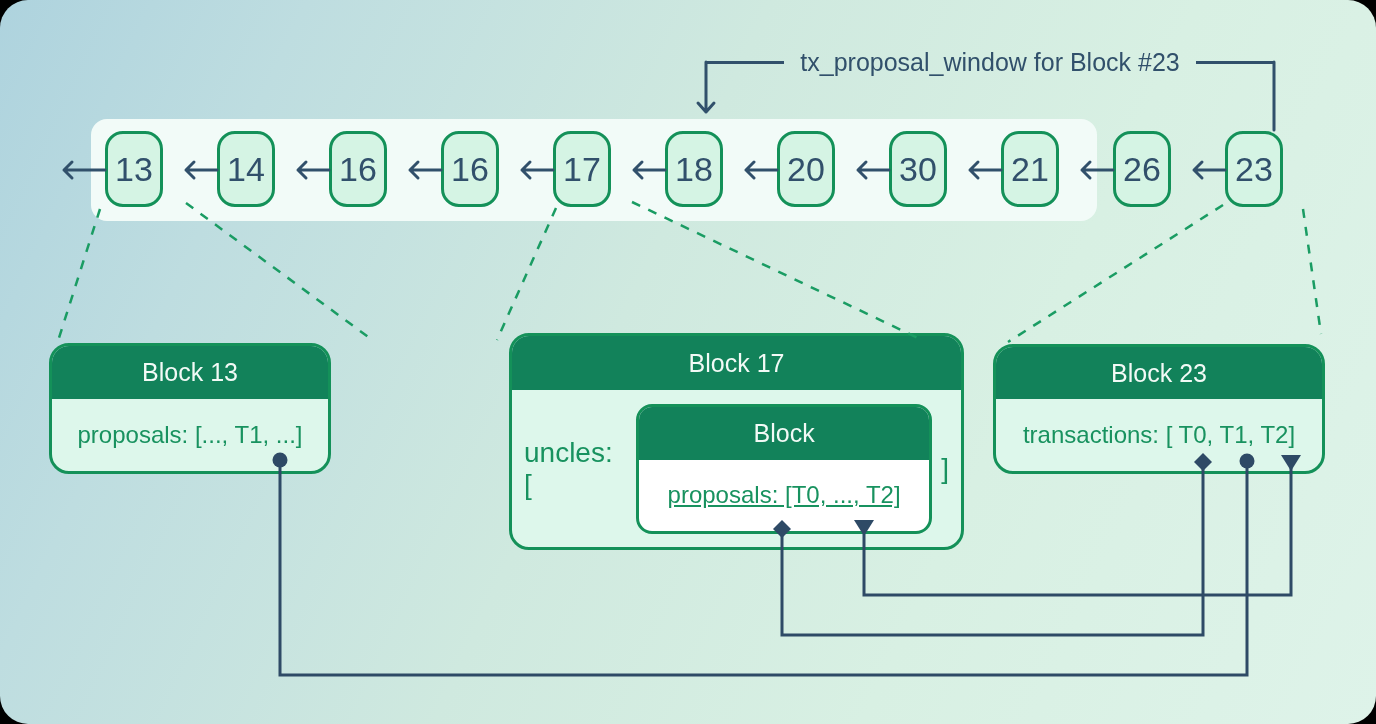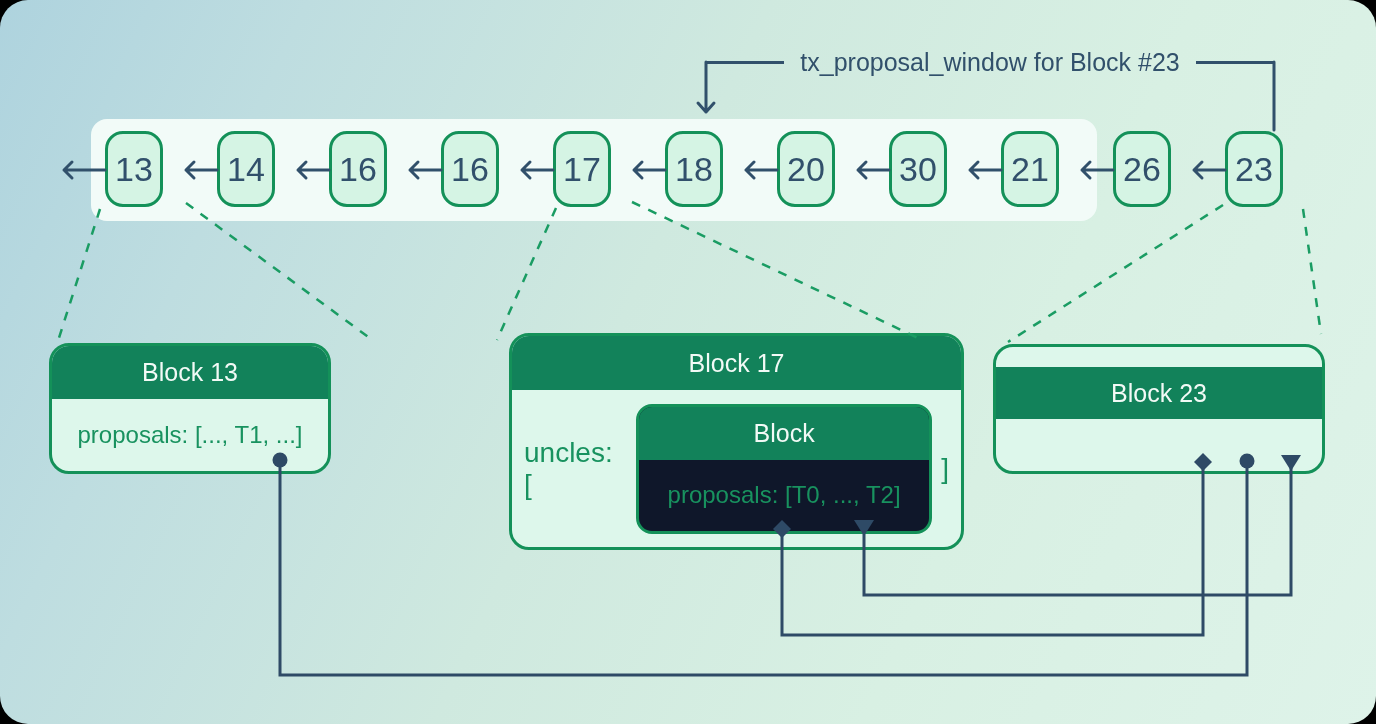--- a/index.html
+++ b/index.html
@@ -48,31 +48,31 @@
   }
   .detail-body{
     flex:1;display:flex;align-items:center;justify-content:center;
     color:#18925f;font-size:24px;font-weight:500;
   }
   .box-13{left:49px;top:343px;width:282px;height:131px;}
   .box-13 .detail-header{height:53px;}
   .box-17{left:481px;top:333px;width:455px;height:217px;margin-left:28px;}
   .box-17 .detail-header{height:54px;}
   .box-23{left:993px;top:344px;width:332px;height:130px;}
-  .box-23 .detail-header{height:52px;margin-top:20px;}
+  .box-23 .detail-header{height:52px;}
   .uncles-row{gap:9px;padding:0 12px;align-items:center;}
   .bracket{font-size:28px;color:#18925f;font-weight:500;}
   .uncle-box{
     box-sizing:border-box;width:300px;height:130px;
     border:3px solid #149159;border-radius:16px;
-    background:#0f172a;overflow:hidden;
+    background:#ffffff;overflow:hidden;
     display:flex;flex-direction:column;
   }
   .uncle-box .detail-header{height:53px;font-size:25px;}
-  .uncle-box .detail-body{font-size:24px;}
+  .uncle-box .detail-body{font-size:24px;text-decoration:underline;}
   
   .overlay{
     position:absolute;left:0;top:0;width:1376px;height:724px;
     pointer-events:none;z-index:5;
   }
 </style>
 </head>
 <body>
 
 <div class="canvas">
@@ -109,20 +109,21 @@
       <div class="uncle-box">
         <div class="detail-header">Block</div>
         <div class="detail-body">proposals: [T0, ..., T2]</div>
       </div>
       <span class="bracket">]</span>
     </div>
   </div>
 
   <div class="detail-box box-23">
     <div class="detail-header">Block 23</div>
+    <div class="detail-body">transactions: [ T0, T1, T2]</div>
   </div>
 
   <svg class="overlay" viewBox="0 0 1376 724">
 
     <g stroke="#31506b" stroke-width="3" fill="none" stroke-linecap="round" stroke-linejoin="round">
       <path d="M105 170 L64 170 M72 162 L64 170 L72 178"></path>
       <path d="M217 170 L186 170 M194 162 L186 170 L194 178"></path>
       <path d="M329 170 L298 170 M306 162 L298 170 L306 178"></path>
       <path d="M441 170 L410 170 M418 162 L410 170 L418 178"></path>
       <path d="M553 170 L522 170 M530 162 L522 170 L530 178"></path>

